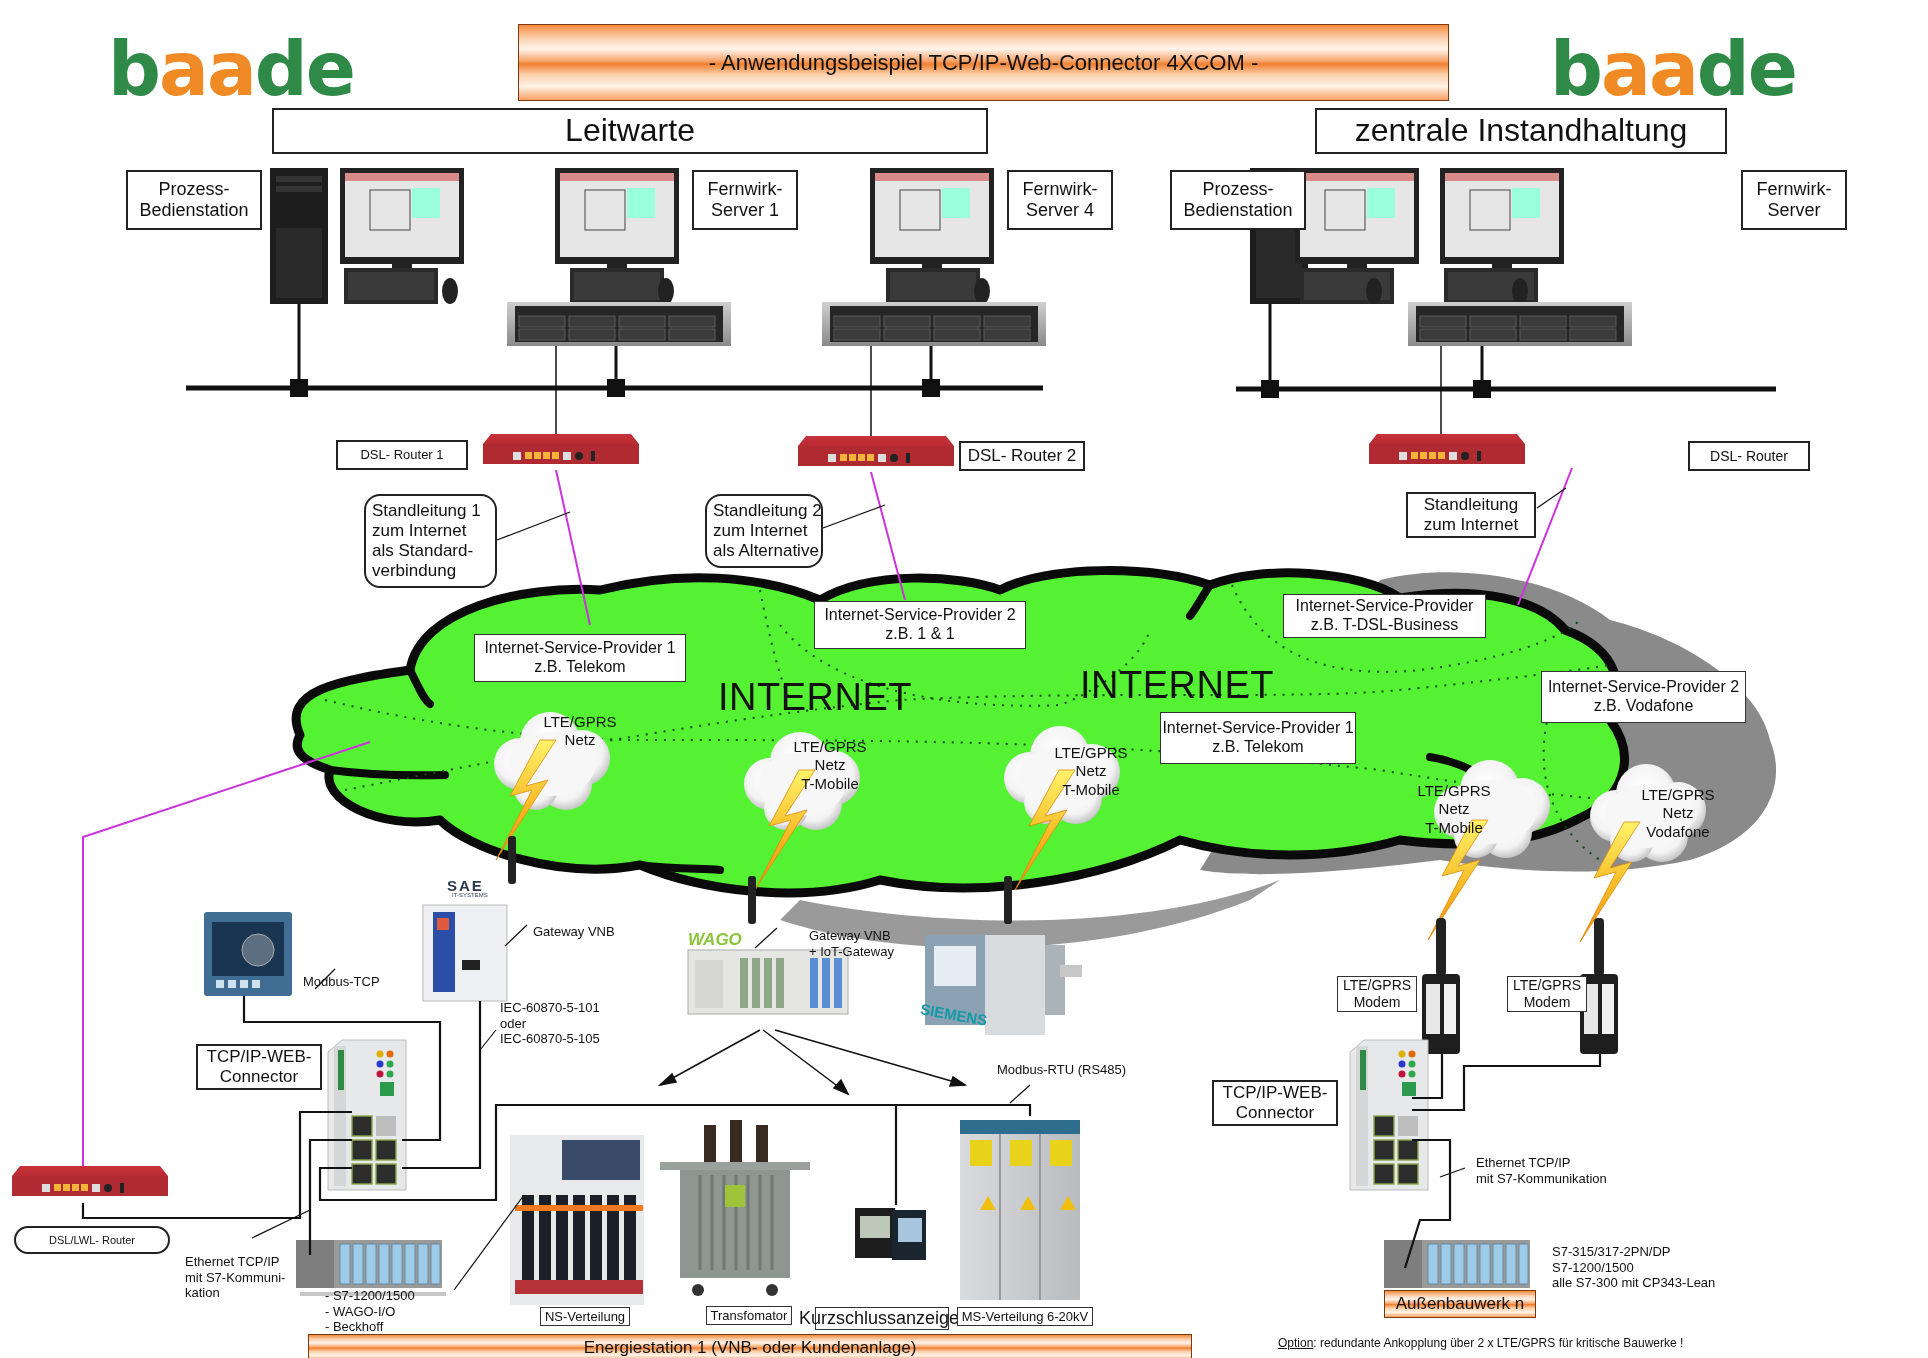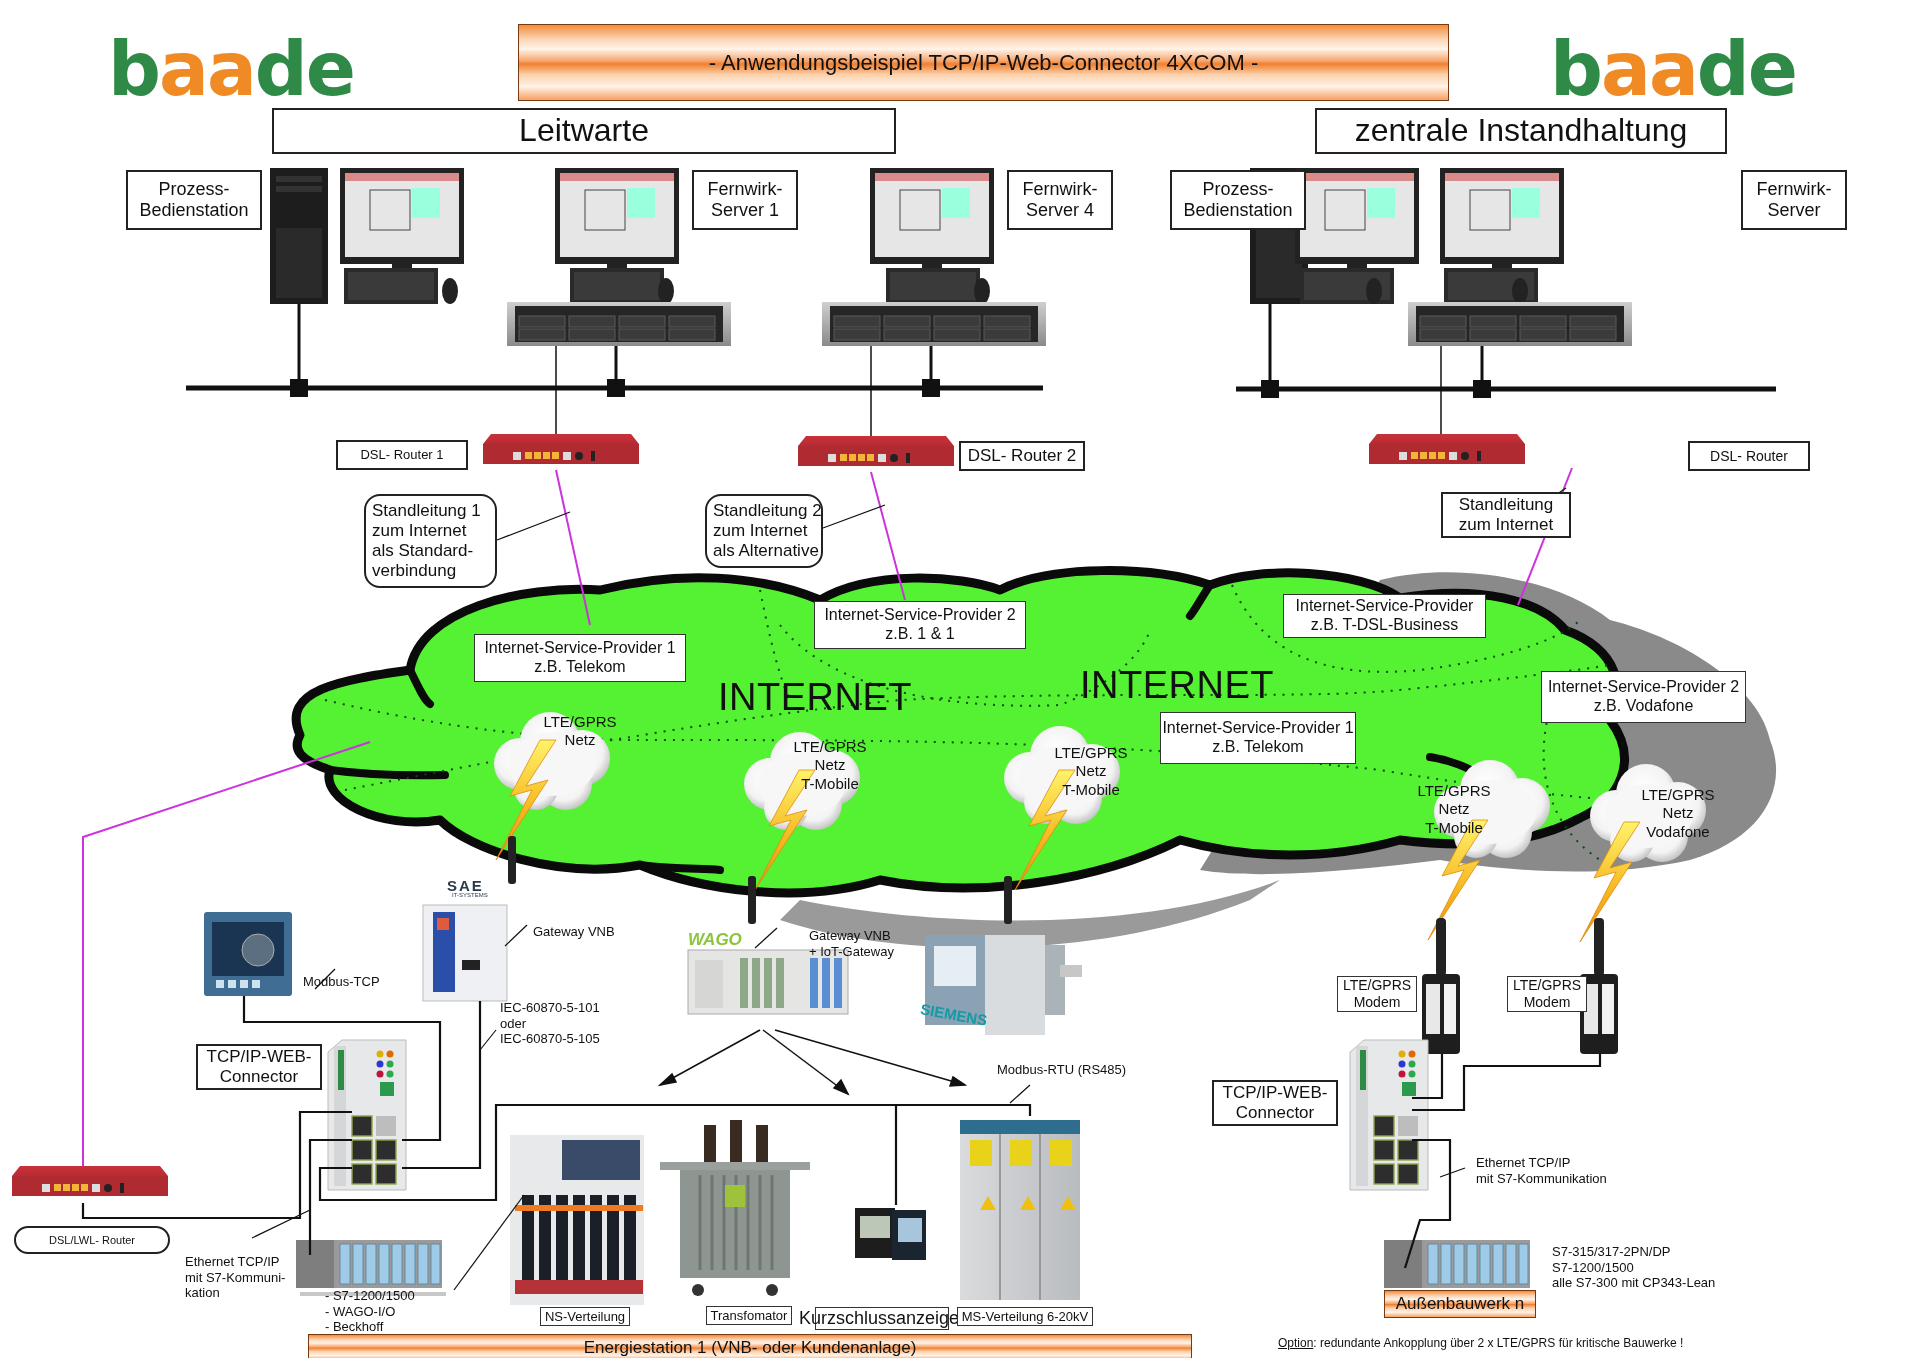--- a/index.html
+++ b/index.html
@@ -433,21 +433,21 @@
     <span class="g">b</span><span class="o">aa</span><span class="g">de</span>
   </div>
   <div class="logo" style="left:1550px;top:32px;">
     <span class="g">b</span><span class="o">aa</span><span class="g">de</span>
   </div>
 
   <div class="orange-bar" style="left:518px;top:24px;width:931px;height:77px;font-size:22px;">
     <span>- Anwendungsbeispiel TCP/IP-Web-Connector 4XCOM -</span>
   </div>
 
-  <div class="lbl" style="left:272px;top:108px;width:624px;height:46px;font-size:32px;">
+  <div class="lbl" style="left:272px;top:108px;width:716px;height:46px;font-size:32px;">
     <span>Leitwarte</span>
   </div>
   <div class="lbl" style="left:1315px;top:108px;width:412px;height:46px;font-size:32px;">
     <span>zentrale Instandhaltung</span>
   </div>
 
   <div class="lbl" style="left:126px;top:170px;width:136px;height:60px;font-size:18px;">
     <span>Prozess-</span>
     <span>Bedienstation</span>
   </div>
@@ -481,21 +481,21 @@
     <span>Prozess-</span>
     <span>Bedienstation</span>
   </div>
   <div class="lbl" style="left:1741px;top:170px;width:106px;height:60px;font-size:18px;">
     <span>Fernwirk-</span>
     <span>Server</span>
   </div>
   <div class="lbl" style="left:1688px;top:441px;width:122px;height:30px;font-size:14px;">
     <span>DSL- Router</span>
   </div>
-  <div class="lbl" style="left:1406px;top:492px;width:130px;height:46px;font-size:17px;margin-left:35px;">
+  <div class="lbl" style="left:1406px;top:492px;width:130px;height:46px;font-size:17px;">
     <span>Standleitung</span>
     <span>zum Internet</span>
   </div>
 
   <div class="internet-text" style="left:718px;top:676px;">INTERNET</div>
   <div class="internet-text" style="left:1080px;top:664px;">INTERNET</div>
 
   <div class="lbl thin" style="left:474px;top:634px;width:212px;height:48px;font-size:16px;">
     <span>Internet-Service-Provider 1</span>
     <span>z.B. Telekom</span>

